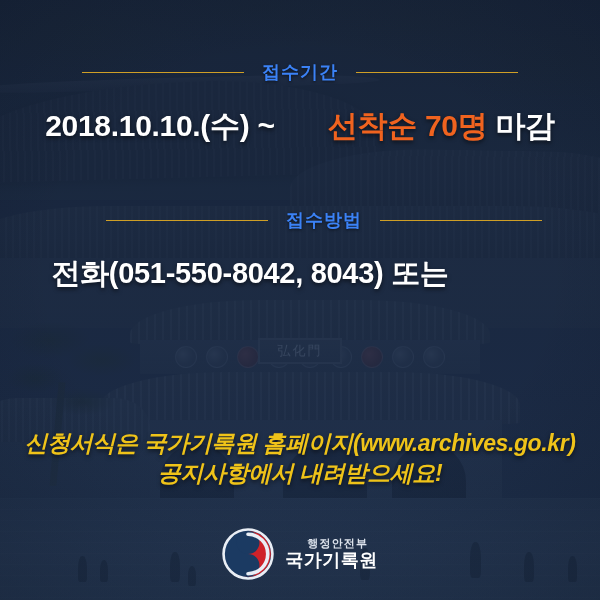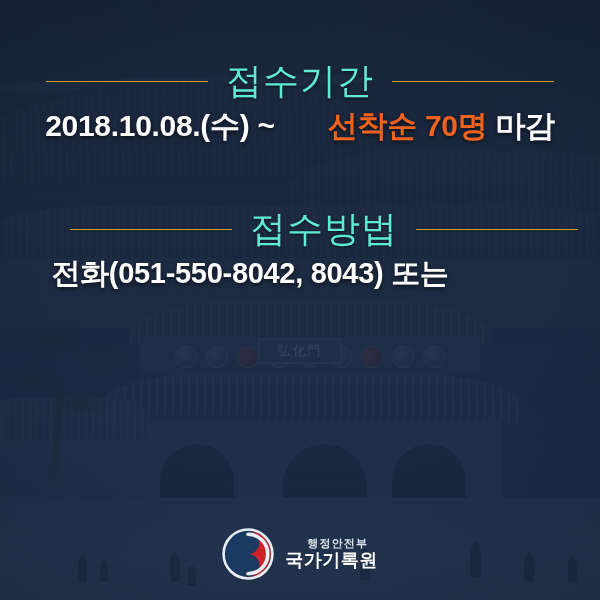--- a/index.html
+++ b/index.html
@@ -200,21 +200,21 @@
   .content { position:absolute; inset:0; }
 
   .section-head {
     position:absolute; left:0; width:600px;
     display:flex; align-items:center; justify-content:center; gap:18px;
   }
   .rule { height:1px; background:#cf9f26; flex:none; }
   .rule.l { width:162px; }
   .rule.r { width:162px; }
   .head-title {
-    font-size:36px; font-weight:400; color:#5eead4;
+    font-size:18px; font-weight:700; color:#3b82f6;
     letter-spacing:1px; white-space:nowrap; line-height:1;
     text-shadow:0 1px 3px rgba(0,0,0,.55);
   }
 
   .big-line {
     position:absolute; left:0; width:600px; text-align:center;
     font-size:30px; font-weight:700; color:#ffffff;
     letter-spacing:-0.3px; white-space:nowrap; line-height:1.28;
     text-shadow:0 2px 4px rgba(0,0,0,.58);
   }
@@ -309,33 +309,37 @@
 
   <div class="content">
 
     <div class="section-head" style="top:63px;">
       <span class="rule l"></span>
       <span class="head-title">접수기간</span>
       <span class="rule r"></span>
     </div>
 
     <div class="big-line" style="top:107px;">
-      <span>2018.10.08.(수) ~ </span><span class="hl-orange">선착순 70명</span><span> 마감</span>
+      <span>2018.10.10.(수) ~ </span><span class="hl-orange">선착순 70명</span><span> 마감</span>
     </div>
 
     <div class="section-head" style="top:211px;margin-left:24px;">
       <span class="rule l"></span>
       <span class="head-title">접수방법</span>
       <span class="rule r"></span>
     </div>
 
     <div class="two-line" style="top:254px;">
       <div>전화(051-550-8042, 8043) 또는</div>
     </div>
 
+    <div class="note" style="top:428px;">
+      <div>신청서식은 국가기록원 홈페이지(www.archives.go.kr)</div>
+      <div>공지사항에서 내려받으세요!</div>
+    </div>
 
     <div class="logo">
       <svg class="taegeuk" viewBox="0 0 100 100">
         <circle cx="50" cy="50" r="48" fill="#1b3a62"></circle>
         <path d="M50 6
                  A44 44 0 0 1 50 94
                  A22 22 0 0 1 50 50
                  A22 22 0 0 0 50 6 Z" fill="#cf2229"></path>
         <path d="M50 94
                  A44 44 0 0 1 50 6

